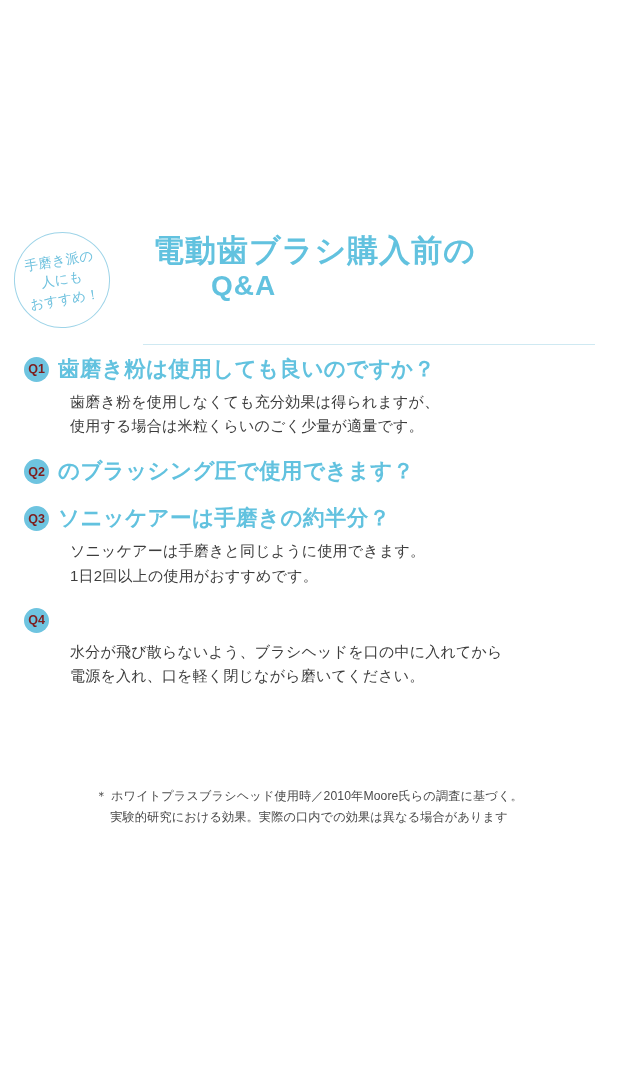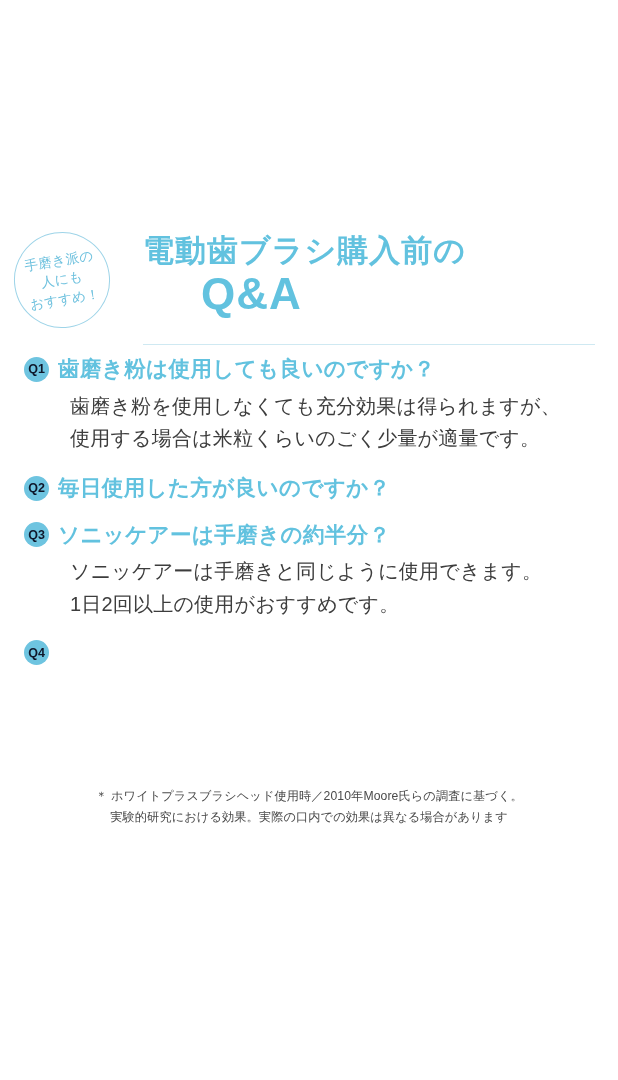--- a/index.html
+++ b/index.html
@@ -50,34 +50,34 @@
   .badge-text {
     font-size: 13.5px;
     line-height: 1.45;
     letter-spacing: 0.3px;
     font-weight: 500;
     white-space: pre-line;
   }
 
   .title-block {
     position: absolute;
-    left: 143px;
+    left: 153px;
     top: 16px;
     width: 440px;
   }
   .title-line1 {
     font-size: 31px;
     line-height: 1.12;
     font-weight: 700;
     color: #62c2df;
     letter-spacing: 1px;
   }
   .title-line2 {
     margin-top: 2px;
-    font-size: 44px;
+    font-size: 28px;
     line-height: 1.05;
     font-weight: 700;
     color: #62c2df;
     letter-spacing: 1px;
     padding-left: 58px;
   }
 
   .divider {
     position: absolute;
     left: 143px;
@@ -106,41 +106,41 @@
     align-items: center;
     gap: 9px;
   }
 
   .q-badge {
     flex: 0 0 auto;
     width: 25px;
     height: 25px;
     border-radius: 50%;
     background: #6ec4e0;
-    color: #0f172a;
+    color: #7f1d1d;
     font-size: 12.5px;
     font-weight: 700;
     display: flex;
     align-items: center;
     justify-content: center;
     letter-spacing: 0px;
   }
 
   .q-text {
     font-size: 21.5px;
     font-weight: 700;
     color: #62c2df;
     letter-spacing: 0.4px;
     line-height: 1.25;
     text-align: right;
   }
 
   .a-text {
     margin: 7px 0 0 46px;
-    font-size: 20px;
+    font-size: 15px;
     line-height: 1.62;
     color: #3d3d3d;
     letter-spacing: 0.2px;
     white-space: pre-line;
   }
 
   
   .footnote {
     position: absolute;
     left: 0;
@@ -181,37 +181,39 @@
         <div class="q-badge">Q1</div>
         <div class="q-text">歯磨き粉は使用しても良いのですか？</div>
       </div>
       <div class="a-text">歯磨き粉を使用しなくても充分効果は得られますが、
 使用する場合は米粒くらいのごく少量が適量です。</div>
     </div>
 
     <div class="qa-item">
       <div class="qa-head">
         <div class="q-badge">Q2</div>
-        <div class="q-text">毎日使用した方が良いのですか？</div>
+        <div class="q-text">のブラッシング圧で使用できます？</div>
       </div>
     </div>
 
     <div class="qa-item">
       <div class="qa-head">
         <div class="q-badge">Q3</div>
         <div class="q-text">ソニッケアーは手磨きの約半分？</div>
       </div>
       <div class="a-text">ソニッケアーは手磨きと同じように使用できます。
 1日2回以上の使用がおすすめです。</div>
     </div>
 
     <div class="qa-item">
       <div class="qa-head">
         <div class="q-badge">Q4</div>
       </div>
+      <div class="a-text">水分が飛び散らないよう、ブラシヘッドを口の中に入れてから
+電源を入れ、口を軽く閉じながら磨いてください。</div>
     </div>
 
   </div>
 
   <div class="footnote">＊ ホワイトプラスブラシヘッド使用時／2010年Moore氏らの調査に基づく。
 実験的研究における効果。実際の口内での効果は異なる場合があります</div>
 
 </div>
 
 </body></html>

